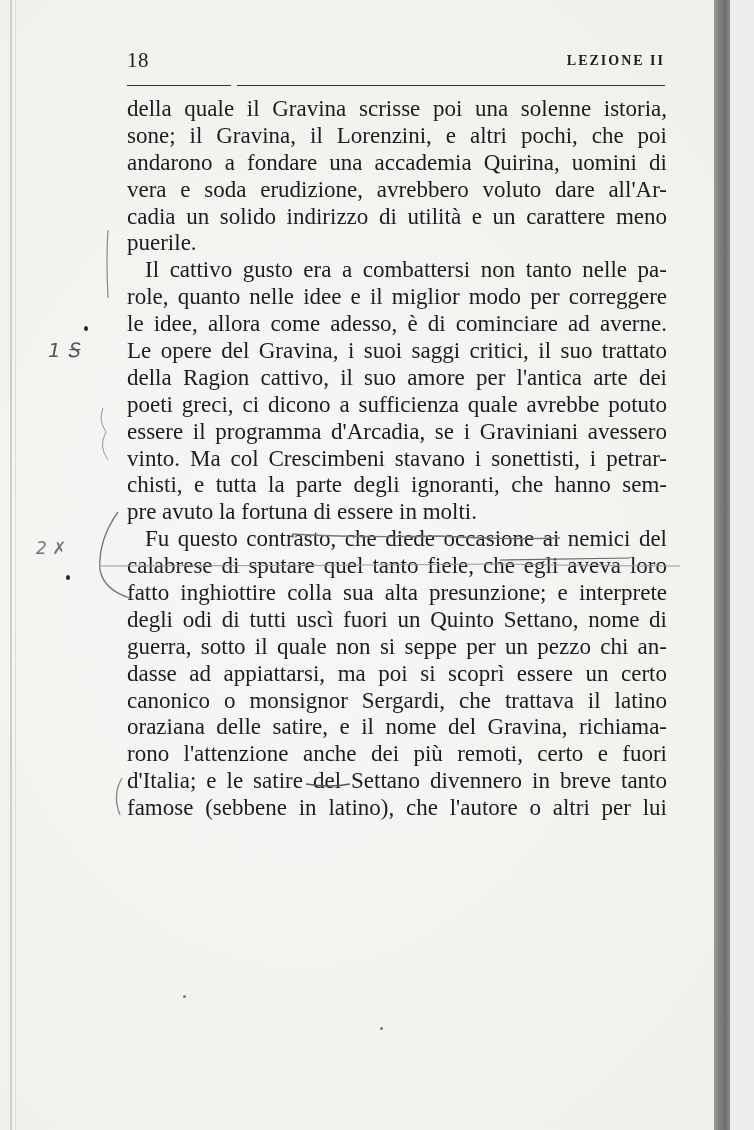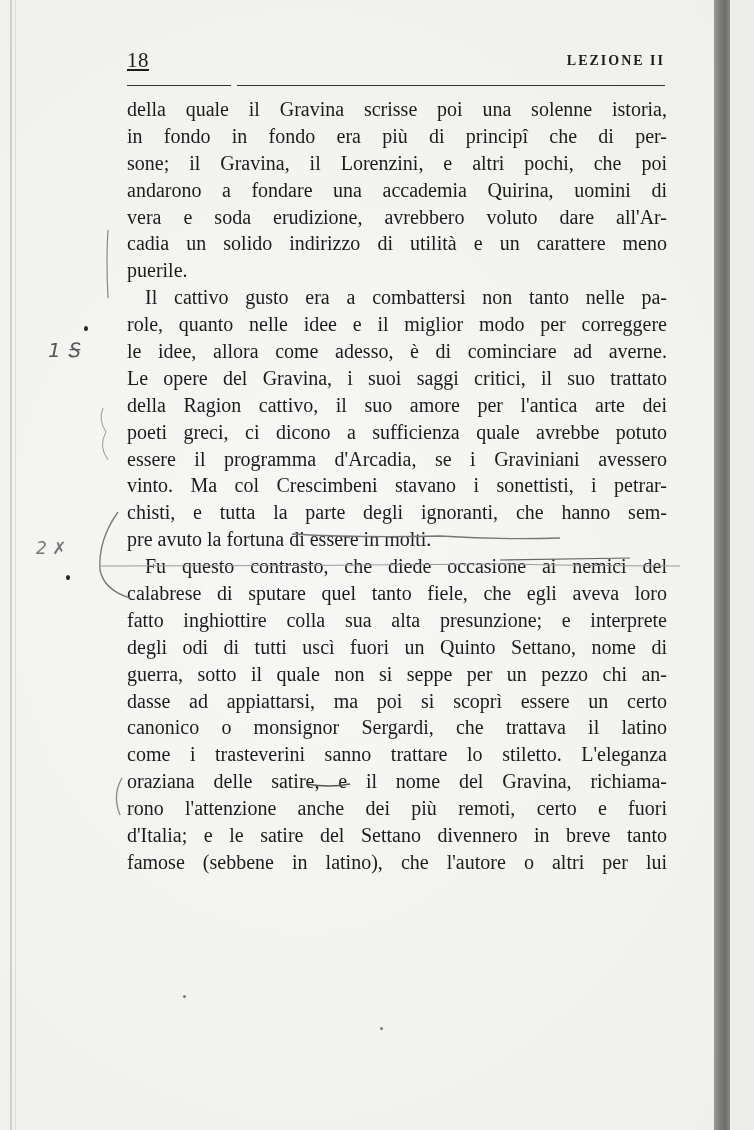--- a/index.html
+++ b/index.html
@@ -29,42 +29,42 @@
     .right-margin {
       position: absolute; left: 730px; top: 0; width: 24px; height: 1130px;
       background: #ececea;
     }
     .running-head {
       position: absolute; left: 127px; top: 48px; width: 538px; height: 26px;
     }
     .page-number {
       position: absolute; left: 0; top: 0;
       font-family: "Liberation Serif", serif;
-      font-size: 21px; letter-spacing: 0.5px; text-decoration: underline;
+      font-size: 21px; letter-spacing: 0.5px;
     }
     .chapter-title {
       position: absolute; left: 0; right: 0; top: 5px; text-align: right;
       font-family: "Liberation Serif", serif;
       font-weight: bold; font-size: 14px; letter-spacing: 2px;
     }
     .rule-left {
       position: absolute; left: 127px; top: 85px; width: 104px; height: 1px;
       background: #333;
     }
     .rule-right {
       position: absolute; left: 237px; top: 85px; width: 428px; height: 1px;
       background: #333;
     }
     .body-text {
       position: absolute; left: 127px; top: 96px; width: 540px;
     }
     .line {
       height: 26.9px; line-height: 26.9px;
       font-family: "Liberation Serif", serif;
-      font-size: 20px;
+      font-size: 23px;
       white-space: nowrap;
       text-align: justify;
       text-align-last: justify;
     }
     .line.last { text-align-last: left; }
     .line.indent { padding-left: 18px; }
     .annot {
       position: absolute; color: #555; font-family: "DejaVu Sans", sans-serif;
       font-style: italic;
     }
@@ -88,21 +88,20 @@
 
 <div class="running-head">
   <span class="page-number">18</span>
   <span class="chapter-title">LEZIONE II</span>
 </div>
 <div class="rule-left"></div>
 <div class="rule-right"></div>
 
 <div class="body-text" id="body-text">
     <div class="line">della quale il Gravina scrisse poi una solenne istoria,</div>
-    <div class="line">in fondo in fondo era più di principî che di per-</div>
     <div class="line">sone; il Gravina, il Lorenzini, e altri pochi, che poi</div>
     <div class="line">andarono a fondare una accademia Quirina, uomini di</div>
     <div class="line">vera e soda erudizione, avrebbero voluto dare all'Ar-</div>
     <div class="line">cadia un solido indirizzo di utilità e un carattere meno</div>
     <div class="line last">puerile.</div>
     <div class="line indent">Il cattivo gusto era a combattersi non tanto nelle pa-</div>
     <div class="line">role, quanto nelle idee e il miglior modo per correggere</div>
     <div class="line">le idee, allora come adesso, è di cominciare ad averne.</div>
     <div class="line">Le opere del Gravina, i suoi saggi critici, il suo trattato</div>
     <div class="line">della Ragion cattivo, il suo amore per l'antica arte dei</div>
@@ -111,21 +110,20 @@
     <div class="line">vinto. Ma col Crescimbeni stavano i sonettisti, i petrar-</div>
     <div class="line">chisti, e tutta la parte degli ignoranti, che hanno sem-</div>
     <div class="line last">pre avuto la fortuna di essere in molti.</div>
     <div class="line indent">Fu questo contrasto, che diede occasione ai nemici del</div>
     <div class="line">calabrese di sputare quel tanto fiele, che egli aveva loro</div>
     <div class="line">fatto inghiottire colla sua alta presunzione; e interprete</div>
     <div class="line">degli odi di tutti uscì fuori un Quinto Settano, nome di</div>
     <div class="line">guerra, sotto il quale non si seppe per un pezzo chi an-</div>
     <div class="line">dasse ad appiattarsi, ma poi si scoprì essere un certo</div>
     <div class="line">canonico o monsignor Sergardi, che trattava il latino</div>
-    <div class="line">come i trasteverini sanno trattare lo stiletto. L'eleganza</div>
     <div class="line">oraziana delle satire, e il nome del Gravina, richiama-</div>
     <div class="line">rono l'attenzione anche dei più remoti, certo e fuori</div>
     <div class="line">d'Italia; e le satire del Settano divennero in breve tanto</div>
     <div class="line">famose (sebbene in latino), che l'autore o altri per lui</div>
   </div>
 
 <span class="annot annot1">1 Ꭶ</span>
 <span class="annot annot2">2 ✗</span>
 <span class="dot dot1"></span>
 <span class="dot dot2"></span>

